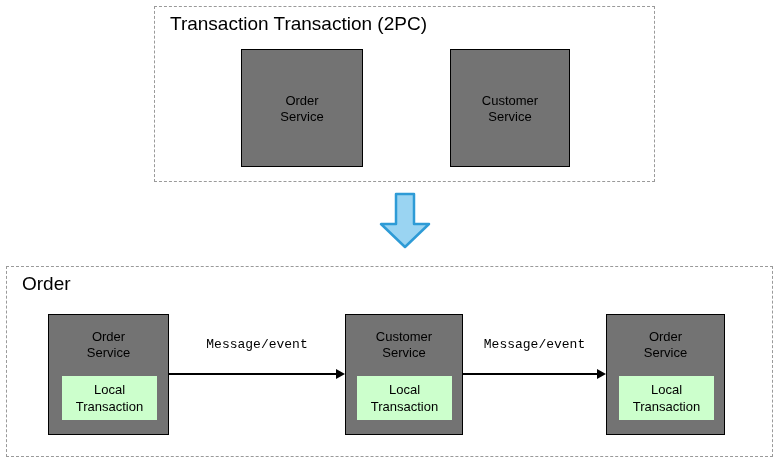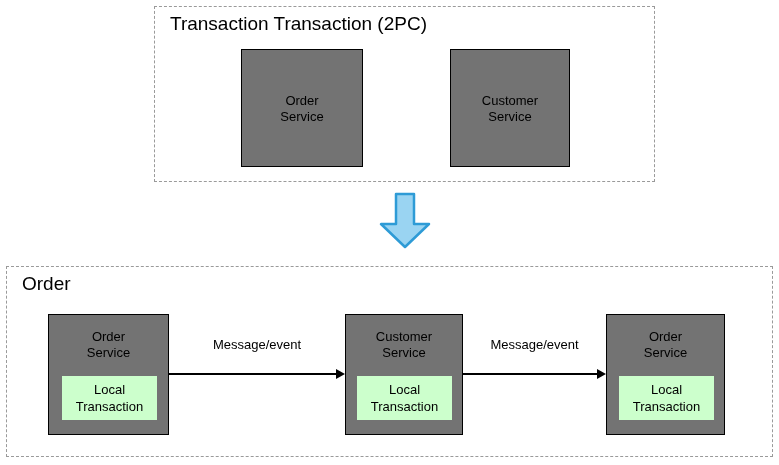--- a/index.html
+++ b/index.html
@@ -96,20 +96,21 @@
     border-bottom: 5px solid transparent;
     border-left: 9px solid #000000;
   }
   .edge-label {
     position: absolute;
     font-size: 13px;
     line-height: 15px;
     text-align: center;
     color: #000000;
     white-space: nowrap;
+    font-family: Liberation Mono, monospace;
   }
 
   
   .blue-arrow {
     position: absolute;
   }
 </style>
 </head>
 <body>
 

